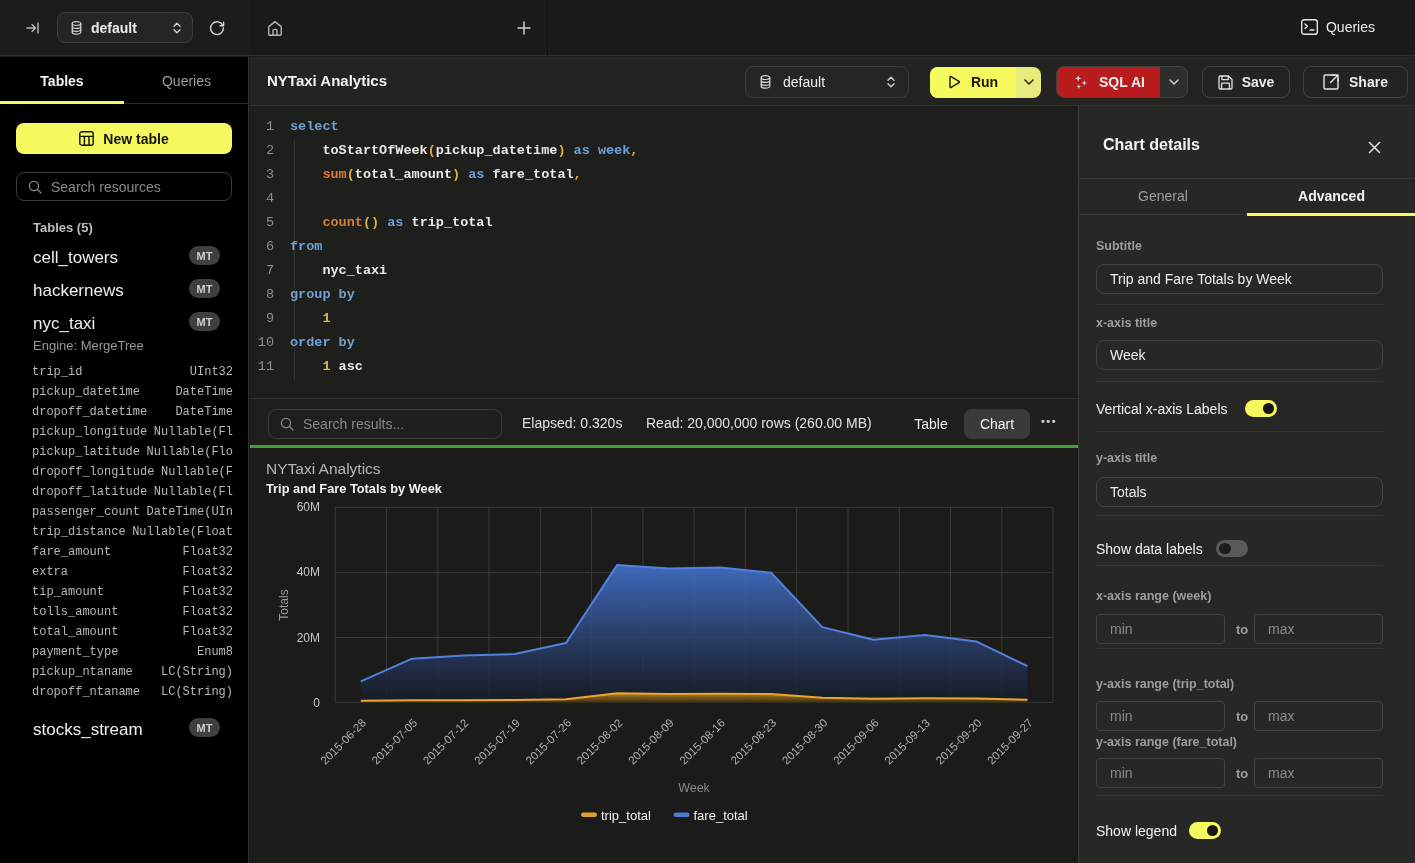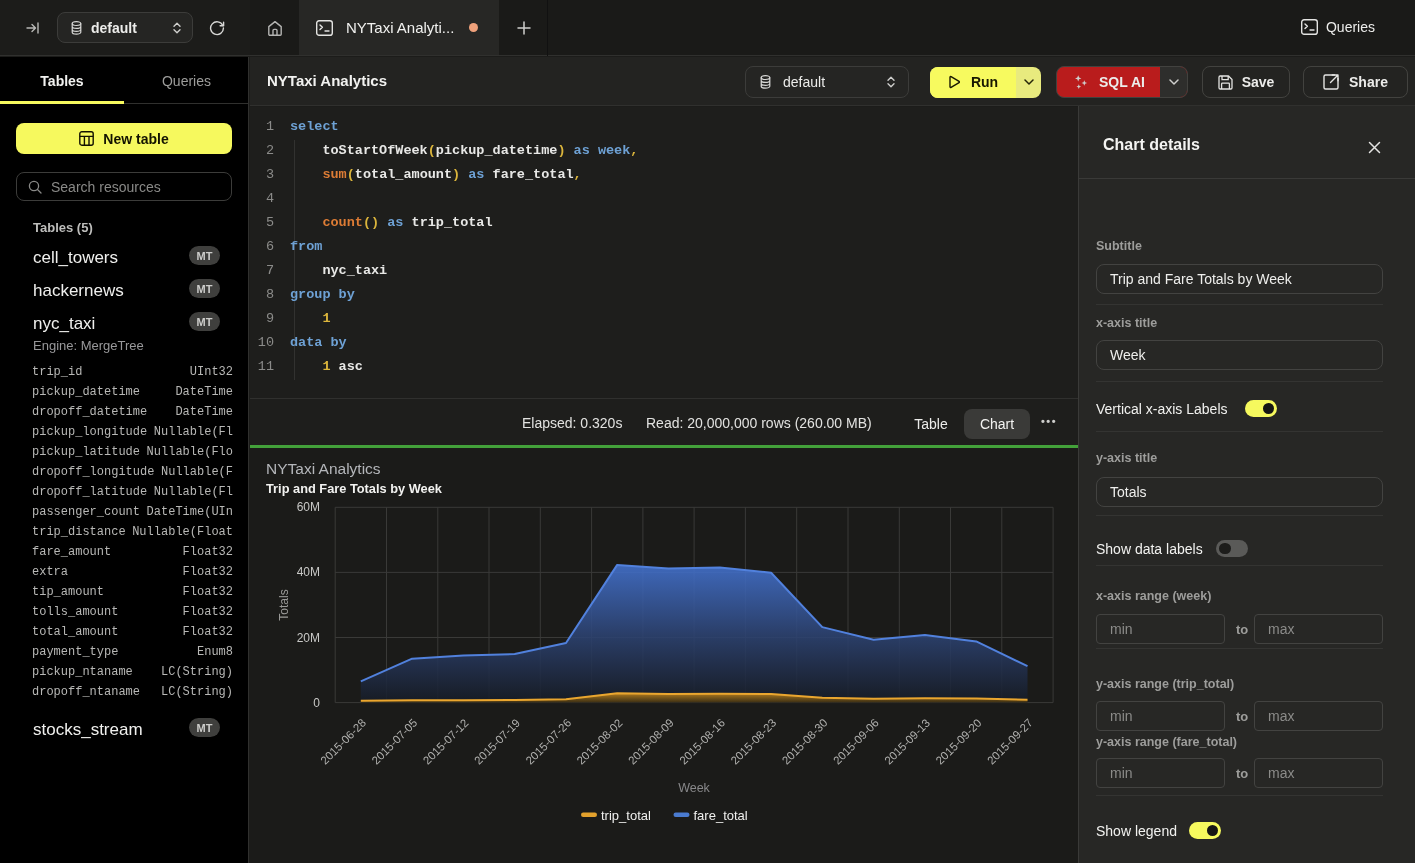--- a/index.html
+++ b/index.html
@@ -115,29 +115,20 @@
       <path d="M14.6 2.2v3.5h-3.5" stroke="#d8d8d6" stroke-width="1.4" fill="none" stroke-linecap="round" stroke-linejoin="round"></path>
     </svg>
 </div>
 
 <div class="abs" id="tabstrip">
   <div class="abs" id="hometab">
     <svg class="ic" width="16" height="16" viewBox="0 0 16 16">
         <path d="M1.8 6.6L8 1.6l6.2 5v7.6a1 1 0 0 1-1 1H2.8a1 1 0 0 1-1-1z" stroke="#b4b4b2" stroke-width="1.4" fill="none" stroke-linejoin="round"></path>
         <path d="M6 15v-4.6a1 1 0 0 1 1-1h2a1 1 0 0 1 1 1V15" stroke="#b4b4b2" stroke-width="1.4" fill="none" stroke-linejoin="round"></path>
       </svg>
-  </div>
-  <div class="abs" id="activetab">
-    <svg class="ic" width="17" height="16" viewBox="0 0 17 16">
-        <rect x="0.7" y="0.7" width="15.6" height="14.6" rx="2.4" stroke="#e4e4e2" stroke-width="1.4" fill="none"></rect>
-        <path d="M4 5l2.4 2.3L4 9.6" stroke="#e4e4e2" stroke-width="1.4" fill="none" stroke-linecap="round" stroke-linejoin="round"></path>
-        <path d="M9 11h4" stroke="#e4e4e2" stroke-width="1.4" fill="none" stroke-linecap="round"></path>
-      </svg>
-    <span class="t">NYTaxi Analyti...</span>
-    <div id="tabdot"></div>
   </div>
   <div class="abs" id="plus" style="left:249px;width:49px;display:flex;align-items:center;justify-content:center;">
     <svg class="ic" width="14" height="14" viewBox="0 0 14 14">
         <path d="M7 1v12M1 7h12" stroke="#cfcfcd" stroke-width="1.5" fill="none" stroke-linecap="round"></path>
       </svg>
   </div>
   <div class="abs" style="left:297px;top:0;width:1px;height:56px;background:#111;"></div>
   <div class="abs" id="queriesbtn">
     <svg class="ic" width="17" height="16" viewBox="0 0 17 16">
         <rect x="0.7" y="0.7" width="15.6" height="14.6" rx="2.4" stroke="#e4e4e2" stroke-width="1.4" fill="none"></rect>
@@ -267,26 +258,33 @@
 <div class="cl" style="top:108px;">    <span class="f">count</span><span class="p">()</span> <span class="k">as</span> trip_total</div>
 <div class="ln" style="top:132px;">6</div>
 <div class="cl" style="top:132px;"><span class="k">from</span></div>
 <div class="ln" style="top:156px;">7</div>
 <div class="cl" style="top:156px;">    nyc_taxi</div>
 <div class="ln" style="top:180px;">8</div>
 <div class="cl" style="top:180px;"><span class="k">group by</span></div>
 <div class="ln" style="top:204px;">9</div>
 <div class="cl" style="top:204px;">    <span class="p">1</span></div>
 <div class="ln" style="top:228px;">10</div>
-<div class="cl" style="top:228px;"><span class="k">data by</span></div>
+<div class="cl" style="top:228px;"><span class="k">order by</span></div>
 <div class="ln" style="top:252px;">11</div>
 <div class="cl" style="top:252px;">    <span class="p">1</span> asc</div>
 </div>
 
 <div class="abs" id="toolbar">
+  <div class="abs" id="rsearch">
+    <svg class="ic" width="14" height="14" viewBox="0 0 14 14">
+        <circle cx="6" cy="6" r="4.6" stroke="#898987" stroke-width="1.3" fill="none"></circle>
+        <path d="M9.5 9.5L13 13" stroke="#898987" stroke-width="1.3" stroke-linecap="round"></path>
+      </svg>
+    <span>Search results...</span>
+  </div>
   <div class="abs" id="elapsed">Elapsed: 0.320s</div>
   <div class="abs" id="readrows">Read: 20,000,000 rows (260.00 MB)</div>
   <div class="abs" id="seg">
       <div class="s1">Table</div>
       <div class="s2">Chart</div>
     </div>
   <div class="abs" id="dots">•••</div>
 </div>
 <div class="abs" id="greenline"></div>
 
@@ -352,20 +350,26 @@
 <rect x="423.5" y="364.5" width="16" height="4.5" rx="2.2" fill="#4a7bd0"></rect>
 <text x="443.5" y="372" fill="#f0f0ee" font-size="13">fare_total</text>
 </svg></div>
 
 <div class="abs" id="panel">
   <div class="abs" id="ph">Chart details</div>
   <svg class="abs ic" id="pclose" width="13" height="13" viewBox="0 0 13 13">
       <path d="M1.5 1.5l10 10M11.5 1.5l-10 10" stroke="#e4e4e2" stroke-width="1.5" stroke-linecap="round"></path>
     </svg>
   <div class="abs" id="phline"></div>
+  <div class="abs" id="ptabs">
+      <div class="g">General</div>
+      <div class="a">Advanced</div>
+      <div class="gline"></div>
+      <div class="yline"></div>
+    </div>
   <div class="plabel" style="top:133px;">Subtitle</div>
   <div class="pinput" style="top:158px;">Trip and Fare Totals by Week</div>
   <div class="pdiv" style="top:198px;"></div>
   <div class="plabel" style="top:210px;">x-axis title</div>
   <div class="pinput" style="top:234px;">Week</div>
   <div class="pdiv" style="top:275px;"></div>
   <div class="pwhite" style="top:295px;">Vertical x-axis Labels</div>
   <div class="togglon" style="left:166px;top:294px;">
       <i></i>
     </div>

